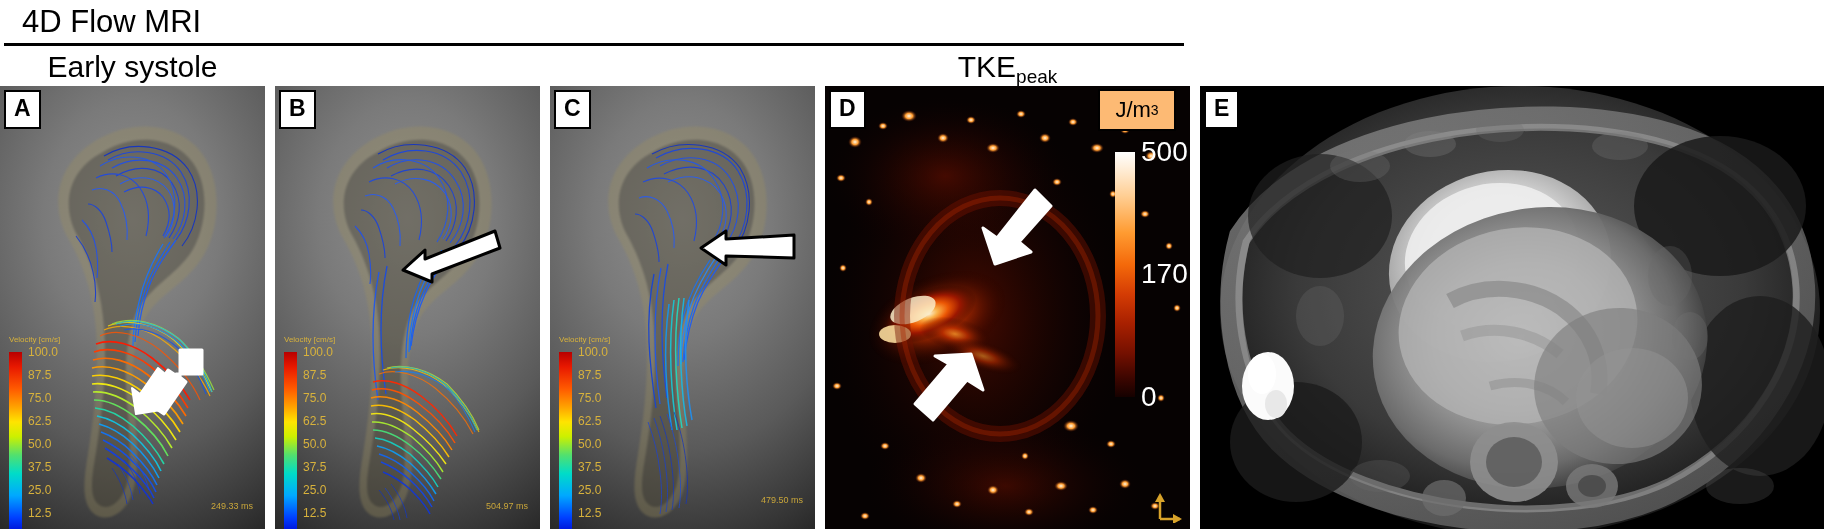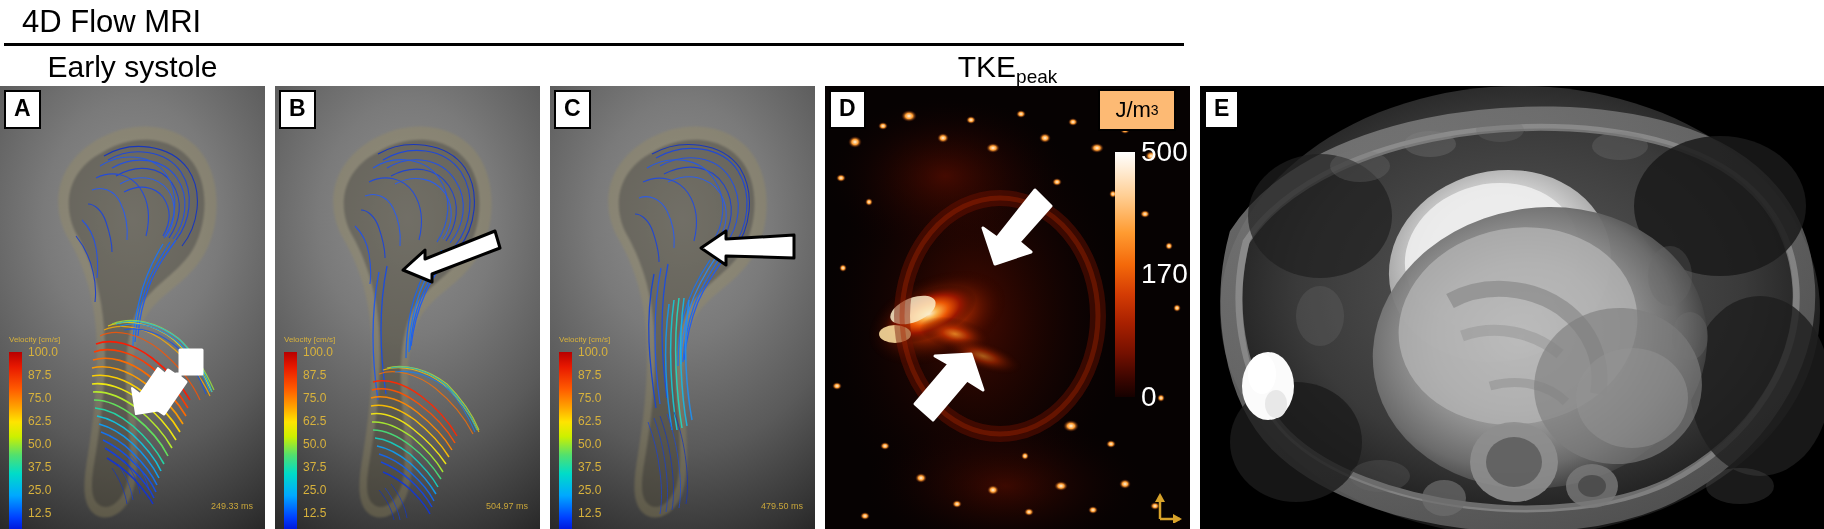--- a/index.html
+++ b/index.html
@@ -468,21 +468,21 @@
       <div class="vel-tick" style="top:115px;">37.5</div>
       <div class="vel-tick" style="top:138px;">25.0</div>
       <div class="vel-tick" style="top:161px;">12.5</div>
 
     </div>
 
     <svg class="arrow" style="left:148px; top:140px; width:100px; height:45px;" viewBox="0 0 100 45">
       <path d="M3,22 L28,5 L28,13 L96,9 L96,32 L28,30 L28,39 Z" fill="#ffffff" stroke="#000000" stroke-width="3" stroke-linejoin="round"></path>
     </svg>
 
-    <div class="timestamp" style="right:12px; bottom:18px;">479.50 ms</div>
+    <div class="timestamp" style="right:12px; bottom:24px;">479.50 ms</div>
 
     <div class="panel-letter">C</div>
   </div>
 
   <div class="panel" id="panel-d" style="left:825px; top:86px; width:365px; height:443px;">
     <div class="tke-bg"></div>
 
     <svg style="position:absolute;left:0;top:0;width:365px;height:443px;" viewBox="0 0 365 443">
       <defs>
         <radialGradient id="hotBig" cx="50%" cy="50%" r="50%">

